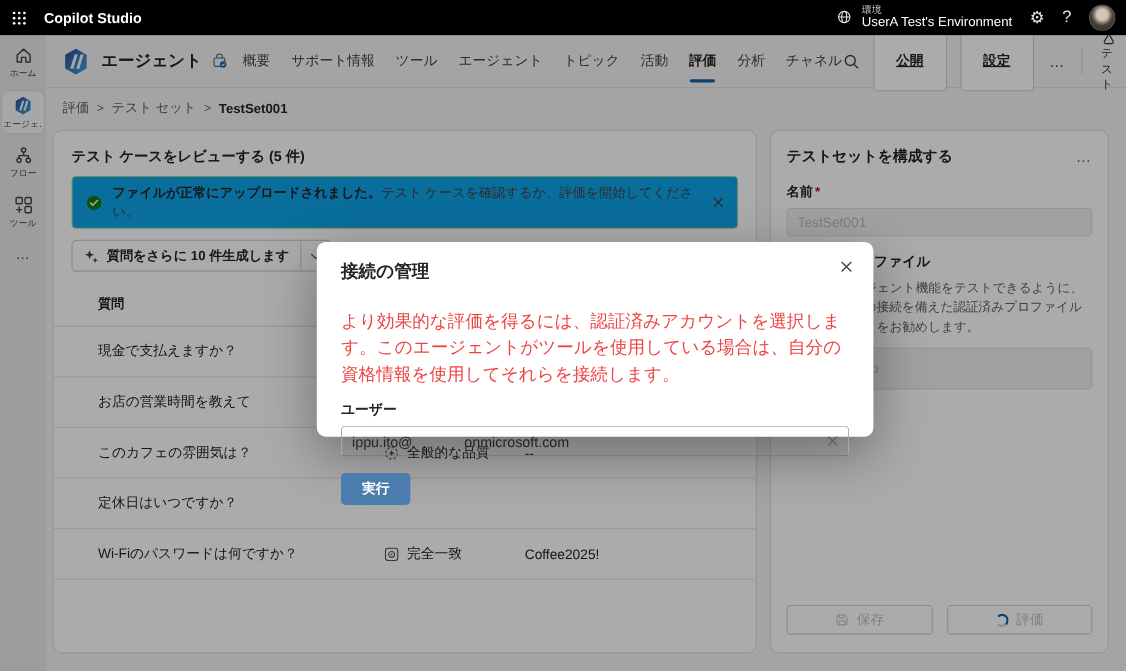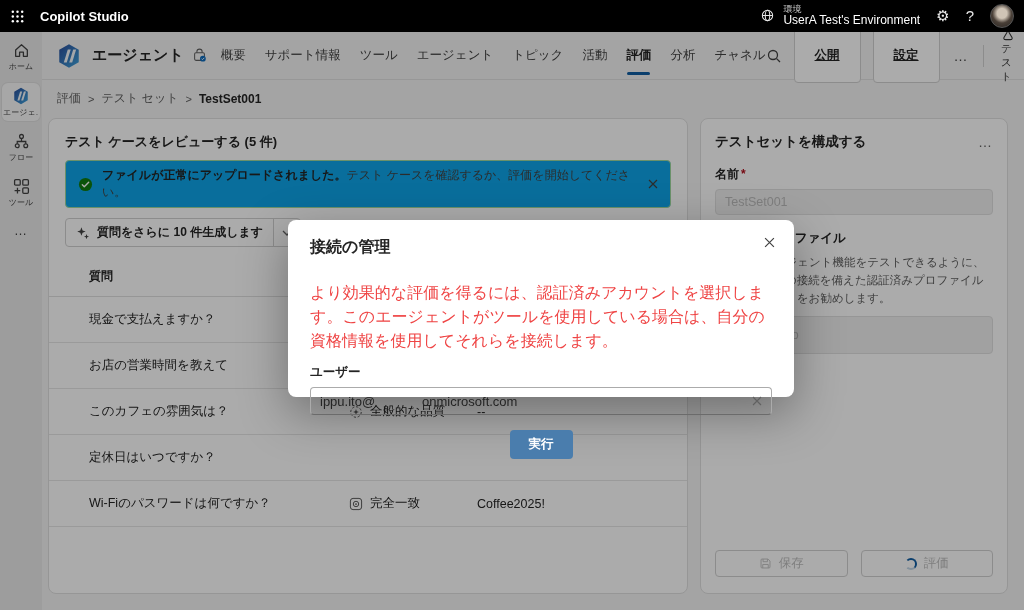--- a/index.html
+++ b/index.html
@@ -113,21 +113,21 @@
   .modal { position:absolute; left:288px; top:220px; width:506px; height:177px; background:#fff; border-radius:8px;
            box-shadow:0 16px 48px rgba(0,0,0,0.35); z-index:50; padding:17px 22px 14px; }
   .modal-title { font-size:16px; font-weight:bold; color:#242424; }
   .modal-close { position:absolute; top:17px; right:19px; color:#424242; display:flex; cursor:pointer; }
   .modal-desc { margin-top:23px; font-size:16px; color:#ef4444; line-height:1.5; }
   .modal-label { margin-top:11px; font-size:12.5px; font-weight:bold; color:#242424; }
   .user-input-wrap { margin-top:6px; height:28px; border:1px solid #ababab; border-bottom-color:#6b6b6b;
                      border-radius:4px; display:flex; align-items:center; padding:0 9px; }
   .user-input { flex:1; border:none; outline:none; font-size:13px; color:#242424; font-family:inherit; background:transparent; }
   .clear-x { color:#616161; display:flex; cursor:pointer; }
-  .modal-footer { display:flex; justify-content:center; margin-top:15px; }
+  .modal-footer { display:flex; justify-content:flex-start; margin-top:15px; }
   .run-btn { background:#4a7dad; color:#fff; border:none; border-radius:4px; font-size:12.5px; font-weight:bold;
              padding:6px 19px; cursor:pointer; font-family:inherit; }
 
   svg { display:block; }
 </style>
 </head>
 <body>
 
 <div class="screen">
 

